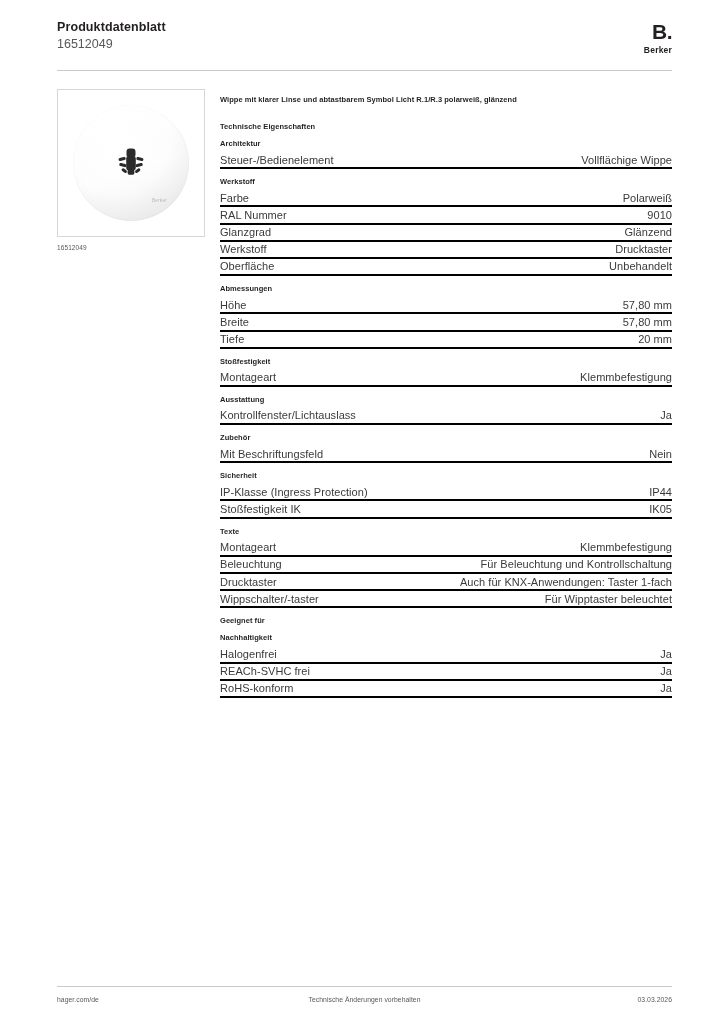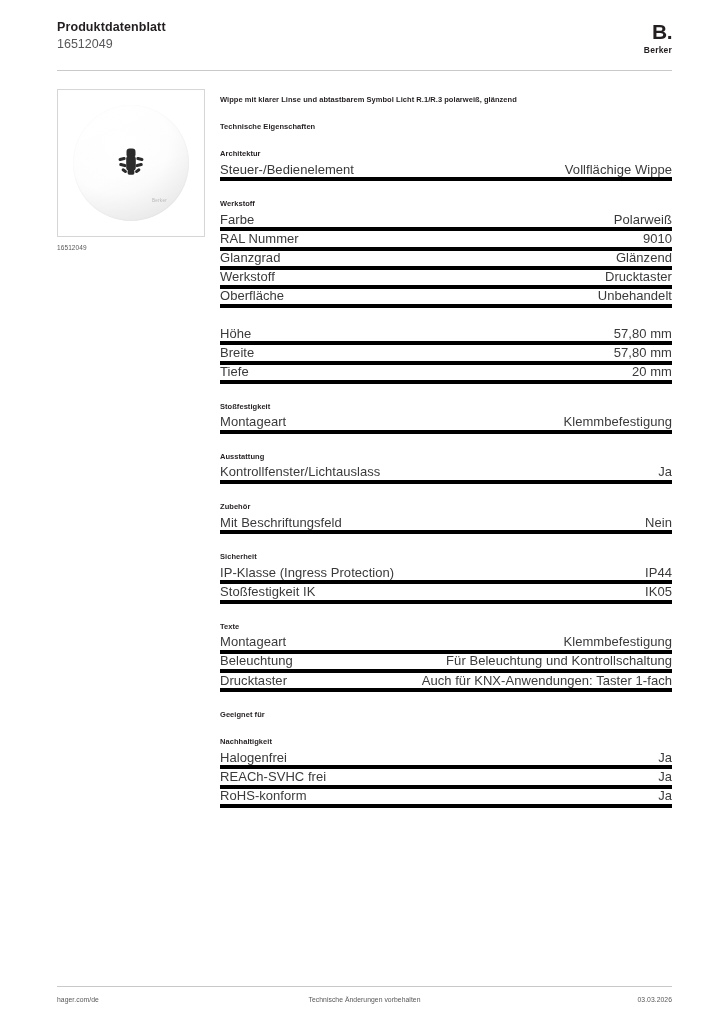--- a/index.html
+++ b/index.html
@@ -140,38 +140,38 @@
     letter-spacing: 0.05px;
   }
   .section-intro {
     font-size: 7.5px;
     font-weight: bold;
     color: #231f20;
     margin-top: 17px;
     letter-spacing: 0.05px;
   }
   .group {
-    margin-top: 18px;
+    margin-top: 8px;
   }
   .group-title {
     font-size: 7.5px;
     font-weight: bold;
     color: #231f20;
     margin-bottom: 4px;
     letter-spacing: 0.05px;
   }
   .row {
     display: flex;
     justify-content: space-between;
     align-items: baseline;
-    font-size: 13px;
+    font-size: 11px;
     line-height: 10px;
     color: #3a3a3c;
     padding: 2.5px 0 2.7px 0;
-    border-bottom: 4px solid #000000;
+    border-bottom: 2px solid #000000;
     letter-spacing: 0.05px;
   }
   .row .k {
     flex: 0 1 auto;
     padding-right: 10px;
     white-space: nowrap;
   }
   .row .v {
     flex: 0 0 auto;
     text-align: left;
@@ -264,20 +264,21 @@
           <div class="row">
             <span class="k">Werkstoff</span>
             <span class="v">Drucktaster</span>
           </div>
           <div class="row">
             <span class="k">Oberfläche</span>
             <span class="v">Unbehandelt</span>
           </div>
         </div>
         <div class="group">
+          <div class="group-title">Abmessungen</div>
           <div class="row">
             <span class="k">Höhe</span>
             <span class="v">57,80 mm</span>
           </div>
           <div class="row">
             <span class="k">Breite</span>
             <span class="v">57,80 mm</span>
           </div>
           <div class="row">
             <span class="k">Tiefe</span>
@@ -322,20 +323,24 @@
             <span class="k">Montageart</span>
             <span class="v">Klemmbefestigung</span>
           </div>
           <div class="row">
             <span class="k">Beleuchtung</span>
             <span class="v">Für Beleuchtung und Kontrollschaltung</span>
           </div>
           <div class="row">
             <span class="k">Drucktaster</span>
             <span class="v">Auch für KNX-Anwendungen: Taster 1-fach</span>
+          </div>
+          <div class="row">
+            <span class="k">Wippschalter/-taster</span>
+            <span class="v">Für Wipptaster beleuchtet</span>
           </div>
         </div>
         <div class="group">
           <div class="group-title">Geeignet für</div>
         </div>
         <div class="group">
           <div class="group-title">Nachhaltigkeit</div>
           <div class="row">
             <span class="k">Halogenfrei</span>
             <span class="v">Ja</span>

